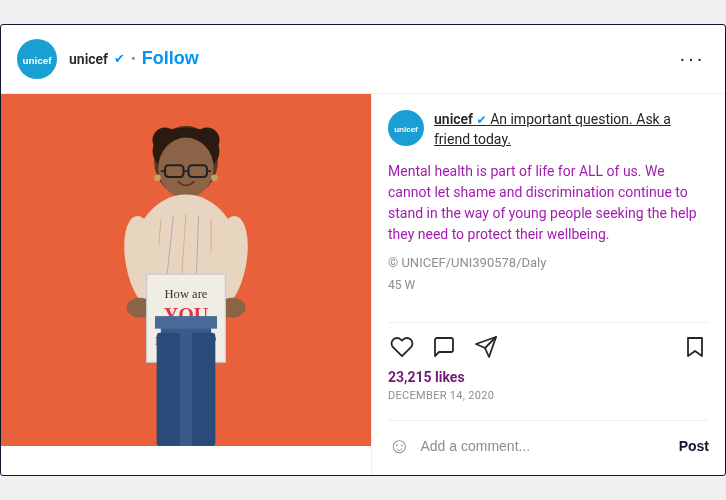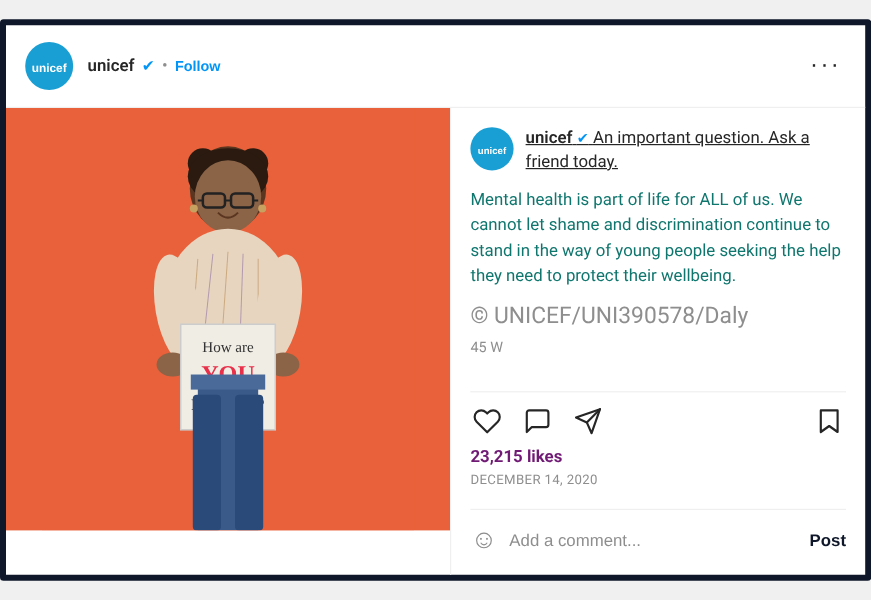--- a/index.html
+++ b/index.html
@@ -6,21 +6,21 @@
     body {
       font-family: -apple-system, BlinkMacSystemFont, 'Segoe UI', Roboto, Helvetica, Arial, sans-serif;
       background: #f0f0f0;
       display: flex;
       justify-content: center;
       align-items: center;
       min-height: 100vh;
     }
     .card {
       background: #fff;
-      border: 5px solid #0f172a;
+      border: 1px solid #0f172a;
       border-radius: 3px;
       width: 726px;
       max-width: 726px;
     }
     
     .post-header {
       display: flex;
       align-items: center;
       padding: 14px 16px;
       border-bottom: 1px solid #efefef;
@@ -56,21 +56,21 @@
       color: #0095f6;
       font-size: 13px;
     }
     .dot-separator {
       color: #8e8e8e;
       font-size: 14px;
     }
     .follow-btn {
       color: #0095f6;
       font-weight: 600;
-      font-size: 12px;
+      font-size: 18px;
       background: none;
       border: none;
       cursor: pointer;
       padding: 0;
     }
     .more-btn {
       background: none;
       border: none;
       cursor: pointer;
       color: #262626;
@@ -122,26 +122,26 @@
       font-size: 14px;
       color: #262626;
       line-height: 1.4;
       text-decoration: underline;
     }
     .comment-username {
       font-weight: 600;
     }
     .caption-text {
       font-size: 14px;
-      color: #0f766e;
+      color: #a21caf;
       line-height: 1.5;
       margin-bottom: 10px;
     }
     .credit-text {
-      font-size: 19px;
+      font-size: 13px;
       color: #8e8e8e;
       margin-bottom: 8px;
     }
     .time-ago {
       font-size: 12px;
       color: #8e8e8e;
       text-transform: uppercase;
       margin-bottom: 30px;
     }
     

